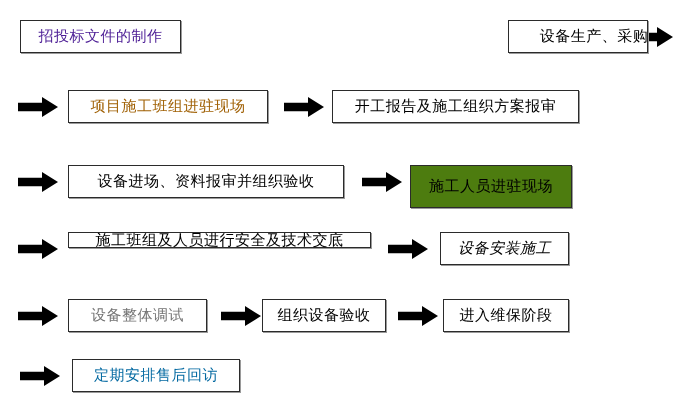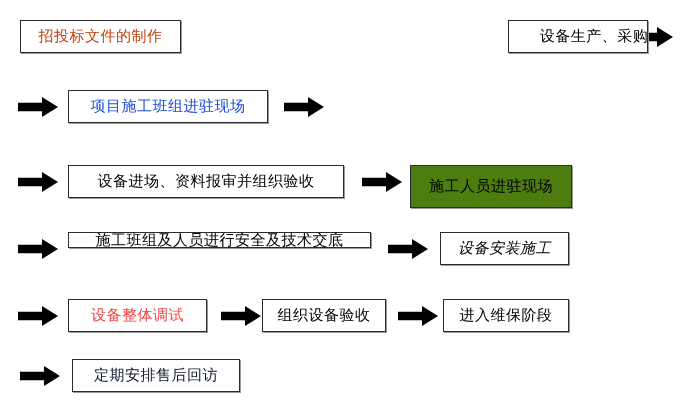--- a/index.html
+++ b/index.html
@@ -49,37 +49,40 @@
 </head>
 <body>
 
 <div id="flow-canvas">
     <div class="arrow" title="right" style="left: 649px; top: 27px; width: 24px; height: 20px;">
       <svg width="24" height="20" viewBox="0 0 24 20">
         <path d="M0,5.8 L8,5.8 L8,0 L24,10 L8,20 L8,14.2 L0,14.2 Z" fill="#000000"></path>
       </svg>
     </div>
     <div class="node-box" style="left: 20px; top: 20px; width: 161px; height: 33px; background: rgb(255, 255, 255); border-color: rgb(43, 43, 43);">
-      <span class="node-label" style="color: #c2410c;">招投标文件的制作</span>
+      <span class="node-label" style="color: #4c1d95;">招投标文件的制作</span>
     </div>
     <div class="node-box" style="left: 508px; top: 20px; width: 140px; height: 33px; background: rgb(255, 255, 255); border-color: rgb(43, 43, 43);">
       <span class="node-label" style="color: rgb(0, 0, 0); margin-left: 32px;">设备生产、采购</span>
     </div>
     <div class="arrow" title="right" style="left: 18px; top: 97px; width: 40px; height: 20px;">
       <svg width="40" height="20" viewBox="0 0 40 20">
         <path d="M0,5.8 L24,5.8 L24,0 L40,10 L24,20 L24,14.2 L0,14.2 Z" fill="#000000"></path>
       </svg>
     </div>
     <div class="arrow" title="right" style="left: 284px; top: 97px; width: 40px; height: 20px;">
       <svg width="40" height="20" viewBox="0 0 40 20">
         <path d="M0,5.8 L24,5.8 L24,0 L40,10 L24,20 L24,14.2 L0,14.2 Z" fill="#000000"></path>
       </svg>
     </div>
     <div class="node-box" style="left: 68px; top: 90px; width: 200px; height: 33px; background: rgb(255, 255, 255); border-color: rgb(43, 43, 43);">
-      <span class="node-label" style="color: #1d4ed8;">项目施工班组进驻现场</span>
+      <span class="node-label" style="color: #a16207;">项目施工班组进驻现场</span>
+    </div>
+    <div class="node-box" style="left: 332px; top: 90px; width: 247px; height: 33px; background: rgb(255, 255, 255); border-color: rgb(43, 43, 43);">
+      <span class="node-label" style="color: rgb(0, 0, 0);">开工报告及施工组织方案报审</span>
     </div>
     <div class="arrow" title="right" style="left: 18px; top: 172px; width: 40px; height: 20px;">
       <svg width="40" height="20" viewBox="0 0 40 20">
         <path d="M0,5.8 L24,5.8 L24,0 L40,10 L24,20 L24,14.2 L0,14.2 Z" fill="#000000"></path>
       </svg>
     </div>
     <div class="arrow" title="right" style="left: 362px; top: 172px; width: 40px; height: 20px;">
       <svg width="40" height="20" viewBox="0 0 40 20">
         <path d="M0,5.8 L24,5.8 L24,0 L40,10 L24,20 L24,14.2 L0,14.2 Z" fill="#000000"></path>
       </svg>
@@ -115,29 +118,29 @@
       <svg width="40" height="20" viewBox="0 0 40 20">
         <path d="M0,5.8 L24,5.8 L24,0 L40,10 L24,20 L24,14.2 L0,14.2 Z" fill="#000000"></path>
       </svg>
     </div>
     <div class="arrow" title="right" style="left: 398px; top: 306px; width: 40px; height: 20px;">
       <svg width="40" height="20" viewBox="0 0 40 20">
         <path d="M0,5.8 L24,5.8 L24,0 L40,10 L24,20 L24,14.2 L0,14.2 Z" fill="#000000"></path>
       </svg>
     </div>
     <div class="node-box" style="left: 68px; top: 299px; width: 139px; height: 33px; background: rgb(255, 255, 255); border-color: rgb(43, 43, 43);">
-      <span class="node-label" style="color: #ef4444;">设备整体调试</span>
+      <span class="node-label" style="color: #737373;">设备整体调试</span>
     </div>
     <div class="node-box" style="left: 443px; top: 299px; width: 126px; height: 33px; background: rgb(255, 255, 255); border-color: rgb(43, 43, 43);">
       <span class="node-label" style="color: rgb(0, 0, 0);">进入维保阶段</span>
     </div>
     <div class="node-box" style="left: 262px; top: 299px; width: 124px; height: 33px; background: rgb(255, 255, 255); border-color: rgb(43, 43, 43);">
       <span class="node-label" style="color: rgb(0, 0, 0);">组织设备验收</span>
     </div>
     <div class="arrow" title="right" style="left: 20px; top: 366px; width: 40px; height: 20px;">
       <svg width="40" height="20" viewBox="0 0 40 20">
         <path d="M0,5.8 L24,5.8 L24,0 L40,10 L24,20 L24,14.2 L0,14.2 Z" fill="#000000"></path>
       </svg>
     </div>
     <div class="node-box" style="left: 72px; top: 359px; width: 168px; height: 33px; background: rgb(255, 255, 255); border-color: rgb(43, 43, 43);">
-      <span class="node-label" style="color: #0f172a;">定期安排售后回访</span>
+      <span class="node-label" style="color: #0369a1;">定期安排售后回访</span>
     </div>
   </div>
 
 </body></html>

